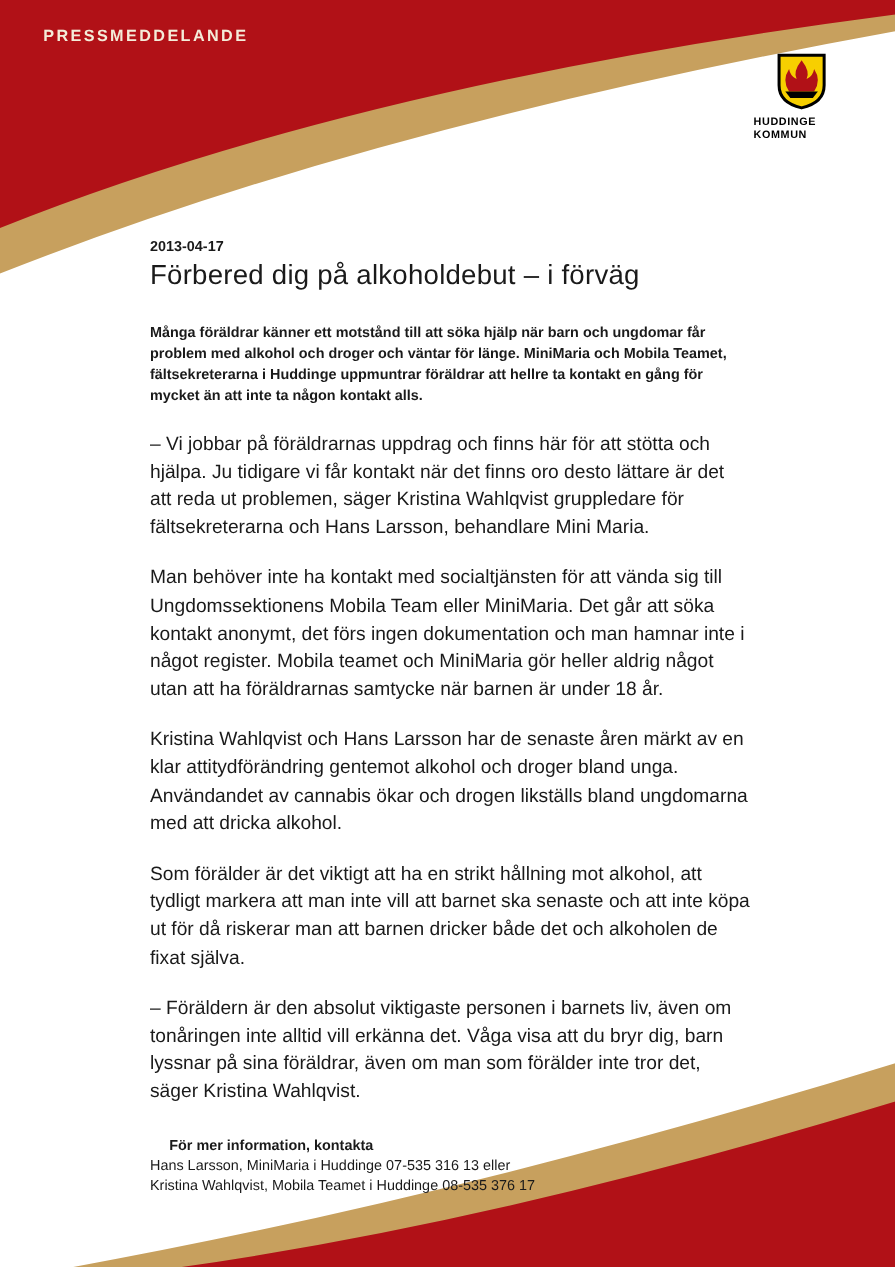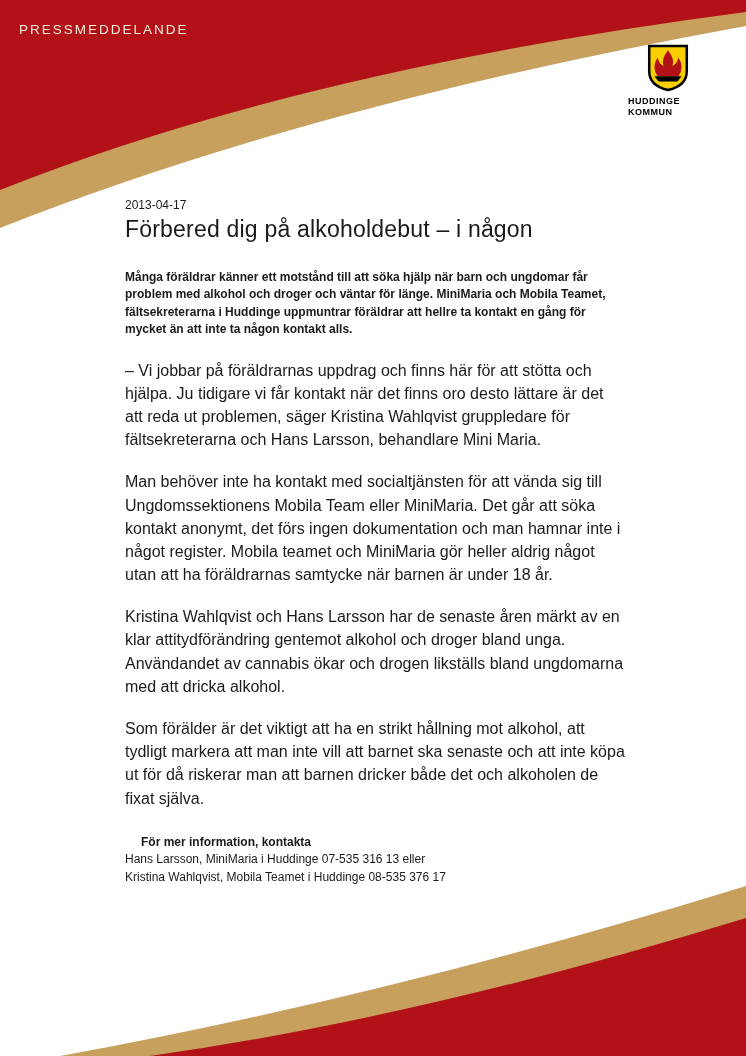--- a/index.html
+++ b/index.html
@@ -9,32 +9,32 @@
   }
   html,body{margin:0;padding:0;}
   body{
     width:746px;height:1056px;position:relative;background:#ffffff;
     font-family:"Liberation Sans", sans-serif;color:#1a1a1a;overflow:hidden;
   }
   svg.band{position:absolute;left:0;pointer-events:none;display:block;}
   .band-top{top:0;}
   .band-bottom{bottom:0;}
   .press-label{
-    position:absolute;top:22px;left:19px;
-    color:var(--header-text);font-weight:normal;font-size:13.5px;letter-spacing:2px;
+    position:absolute;top:22px;left:36px;
+    color:var(--header-text);font-weight:bold;font-size:13.5px;letter-spacing:2px;
   }
   .logo{
     position:absolute;top:44px;left:628px;width:80px;text-align:left;
   }
   .logo .shield{display:block;margin:0 auto 4px auto;}
   .logo .logo-text{font-size:9px;font-weight:bold;letter-spacing:0.5px;line-height:1.25;color:#000;}
   .content{
     position:absolute;top:198px;left:125px;width:500px;
   }
-  .doc-date{font-size:12px;font-weight:normal;margin:0 0 4px 0;}
+  .doc-date{font-size:12px;font-weight:bold;margin:0 0 4px 0;}
   .doc-title{font-size:23px;font-weight:normal;margin:0 0 26px 0;letter-spacing:0.2px;}
   .lead{font-size:12px;font-weight:bold;line-height:1.45;margin:0 0 20px 0;}
   .body-p{font-size:16px;line-height:1.45;margin:0 0 19px 0;}
   .contact{margin-top:24px;}
   .contact-heading{font-size:12px;font-weight:bold;line-height:1.45;margin:0;padding-left:16px;}
   .contact-line{font-size:12px;line-height:1.45;margin:0;}
 </style>
 </head>
 <body>
 
@@ -59,27 +59,28 @@
     <path d="M7,31 H33 L29,36 H11 Z" fill="#000"></path>
   </svg>
   <div class="logo-text">
     <div>HUDDINGE</div>
     <div>KOMMUN</div>
   </div>
 </div>
 
 <div class="content">
   <p class="doc-date">2013-04-17</p>
-  <h1 class="doc-title">Förbered dig på alkoholdebut – i någon</h1>
+  <h1 class="doc-title">Förbered dig på alkoholdebut – i förväg</h1>
 
   <p class="lead">Många föräldrar känner ett motstånd till att söka hjälp när barn och ungdomar får problem med alkohol och droger och väntar för länge. MiniMaria och Mobila Teamet, fältsekreterarna i Huddinge uppmuntrar föräldrar att hellre ta kontakt en gång för mycket än att inte ta någon kontakt alls.</p>
 
   <p class="body-p">– Vi jobbar på föräldrarnas uppdrag och finns här för att stötta och hjälpa. Ju tidigare vi får kontakt när det finns oro desto lättare är det att reda ut problemen, säger Kristina Wahlqvist gruppledare för fältsekreterarna och Hans Larsson, behandlare Mini Maria.</p>
   <p class="body-p">Man behöver inte ha kontakt med socialtjänsten för att vända sig till Ungdomssektionens Mobila Team eller MiniMaria. Det går att söka kontakt anonymt, det förs ingen dokumentation och man hamnar inte i något register. Mobila teamet och MiniMaria gör heller aldrig något utan att ha föräldrarnas samtycke när barnen är under 18 år.</p>
   <p class="body-p">Kristina Wahlqvist och Hans Larsson har de senaste åren märkt av en klar attitydförändring gentemot alkohol och droger bland unga. Användandet av cannabis ökar och drogen likställs bland ungdomarna med att dricka alkohol.</p>
   <p class="body-p">Som förälder är det viktigt att ha en strikt hållning mot alkohol, att tydligt markera att man inte vill att barnet ska senaste och att inte köpa ut för då riskerar man att barnen dricker både det och alkoholen de fixat själva.</p>
+  <p class="body-p">– Föräldern är den absolut viktigaste personen i barnets liv, även om tonåringen inte alltid vill erkänna det. Våga visa att du bryr dig, barn lyssnar på sina föräldrar, även om man som förälder inte tror det, säger Kristina Wahlqvist.</p>
 
   <div class="contact">
     <p class="contact-heading">För mer information, kontakta</p>
     <p class="contact-line">Hans Larsson, MiniMaria i Huddinge 07-535 316 13 eller</p>
     <p class="contact-line">Kristina Wahlqvist, Mobila Teamet i Huddinge 08-535 376 17</p>
   </div>
 </div>
 
 </body></html>

